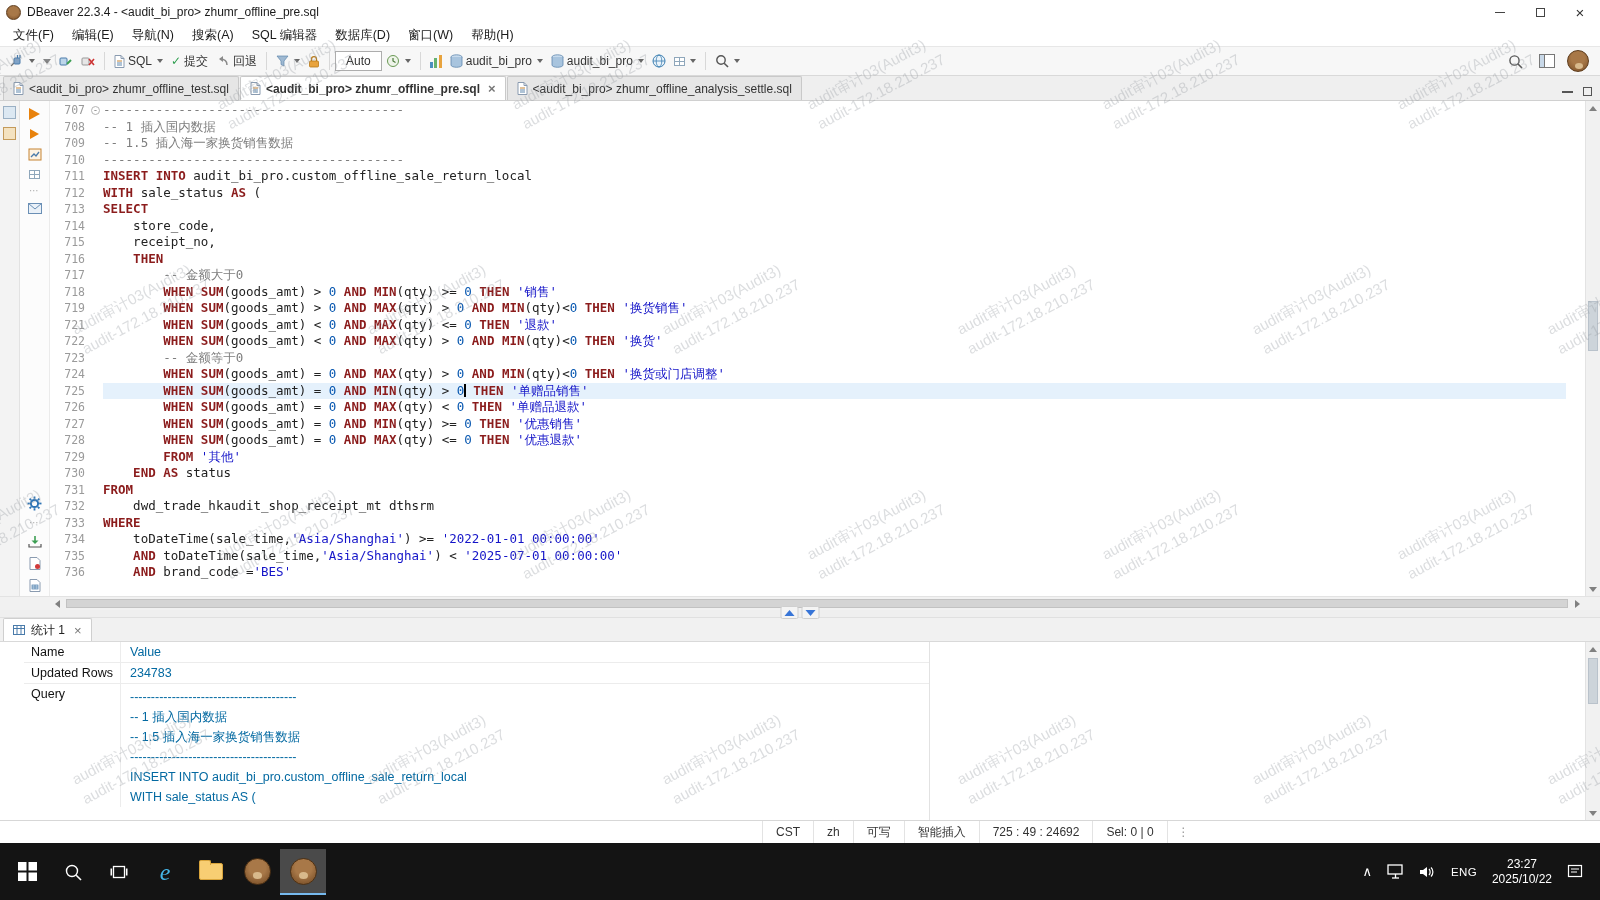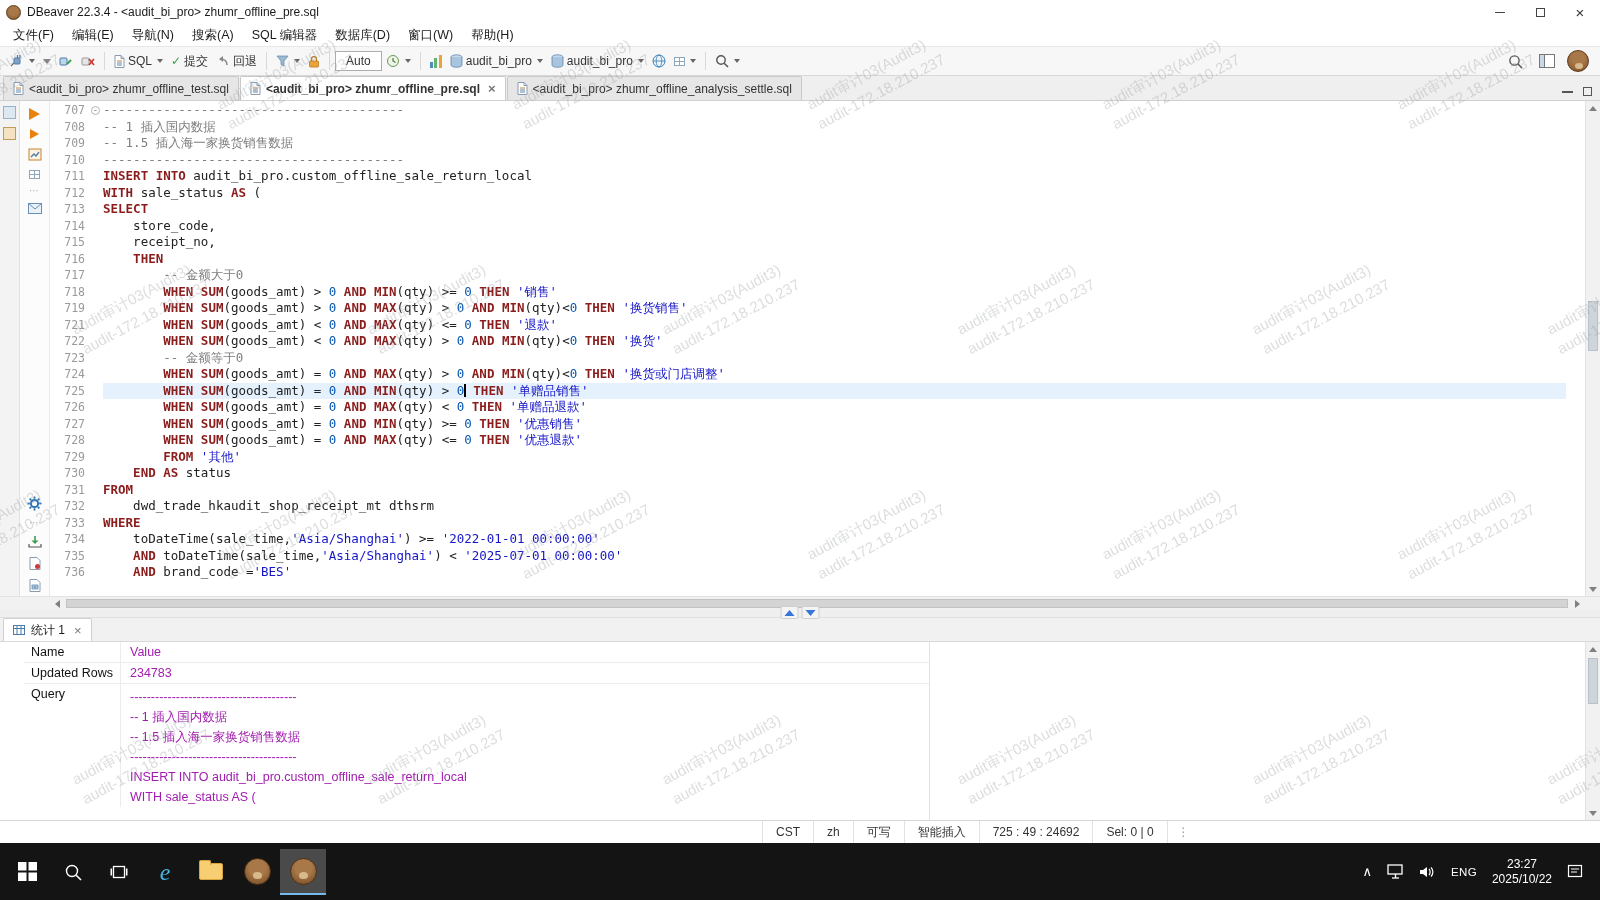--- a/index.html
+++ b/index.html
@@ -93,21 +93,21 @@
   .sash .tri-down { border-top-color:var(--accent); border-left-width:5px; border-right-width:5px; border-top-width:6px; }
 
   
   .rtabs { height:24px; background:#f1f1f1; border-bottom:1px solid #d9d9d9; display:flex; align-items:flex-end; padding-left:3px; flex:none; }
   .rtab { height:23px; background:#fff; border:1px solid #cfcfcf; border-bottom:none; display:flex; align-items:center; gap:6px; padding:0 9px; font-size:12px; border-radius:2px 2px 0 0; }
   .results { height:178px; background:#fff; position:relative; flex:none; overflow:hidden;margin-left:24px; }
   .rtable { width:906px; border-right:1px solid #e2e2e2; font-size:12.5px; height:100%; }
   .rrow { display:flex; border-bottom:1px solid #ececec; min-height:21px; align-items:stretch; }
   .rrow.noline { border-bottom:none; }
   .rname { width:97px; padding:3px 7px 0; border-right:1px solid #ececec; flex:none; color:#111; }
-  .rval { flex:1; padding:3px 9px 0; color:#a21caf; }
+  .rval { flex:1; padding:3px 9px 0; color:#0369a1; }
   .qline { height:20px; line-height:20px; white-space:pre; }
   .res-vscroll { position:absolute; right:0; top:0; bottom:0; width:15px; background:#f1f1f1; border-left:1px solid #e3e3e3; }
   .res-vthumb { position:absolute; left:2px; right:2px; top:16px; height:46px; background:#cdd4da; border:1px solid #b9c2cb; }
 
   
   .statusbar { height:23px; border-top:1px solid #d7d7d7; background:#fff; display:flex; align-items:center; font-size:12px; color:#333; padding-left:762px; flex:none; }
   .scell { padding:0 13px; height:100%; display:flex; align-items:center; border-right:1px solid #e3e3e3; white-space:nowrap; }
   .scell:first-child { border-left:1px solid #e3e3e3; }
   .sdots { padding:0 10px; color:#999; }
 

